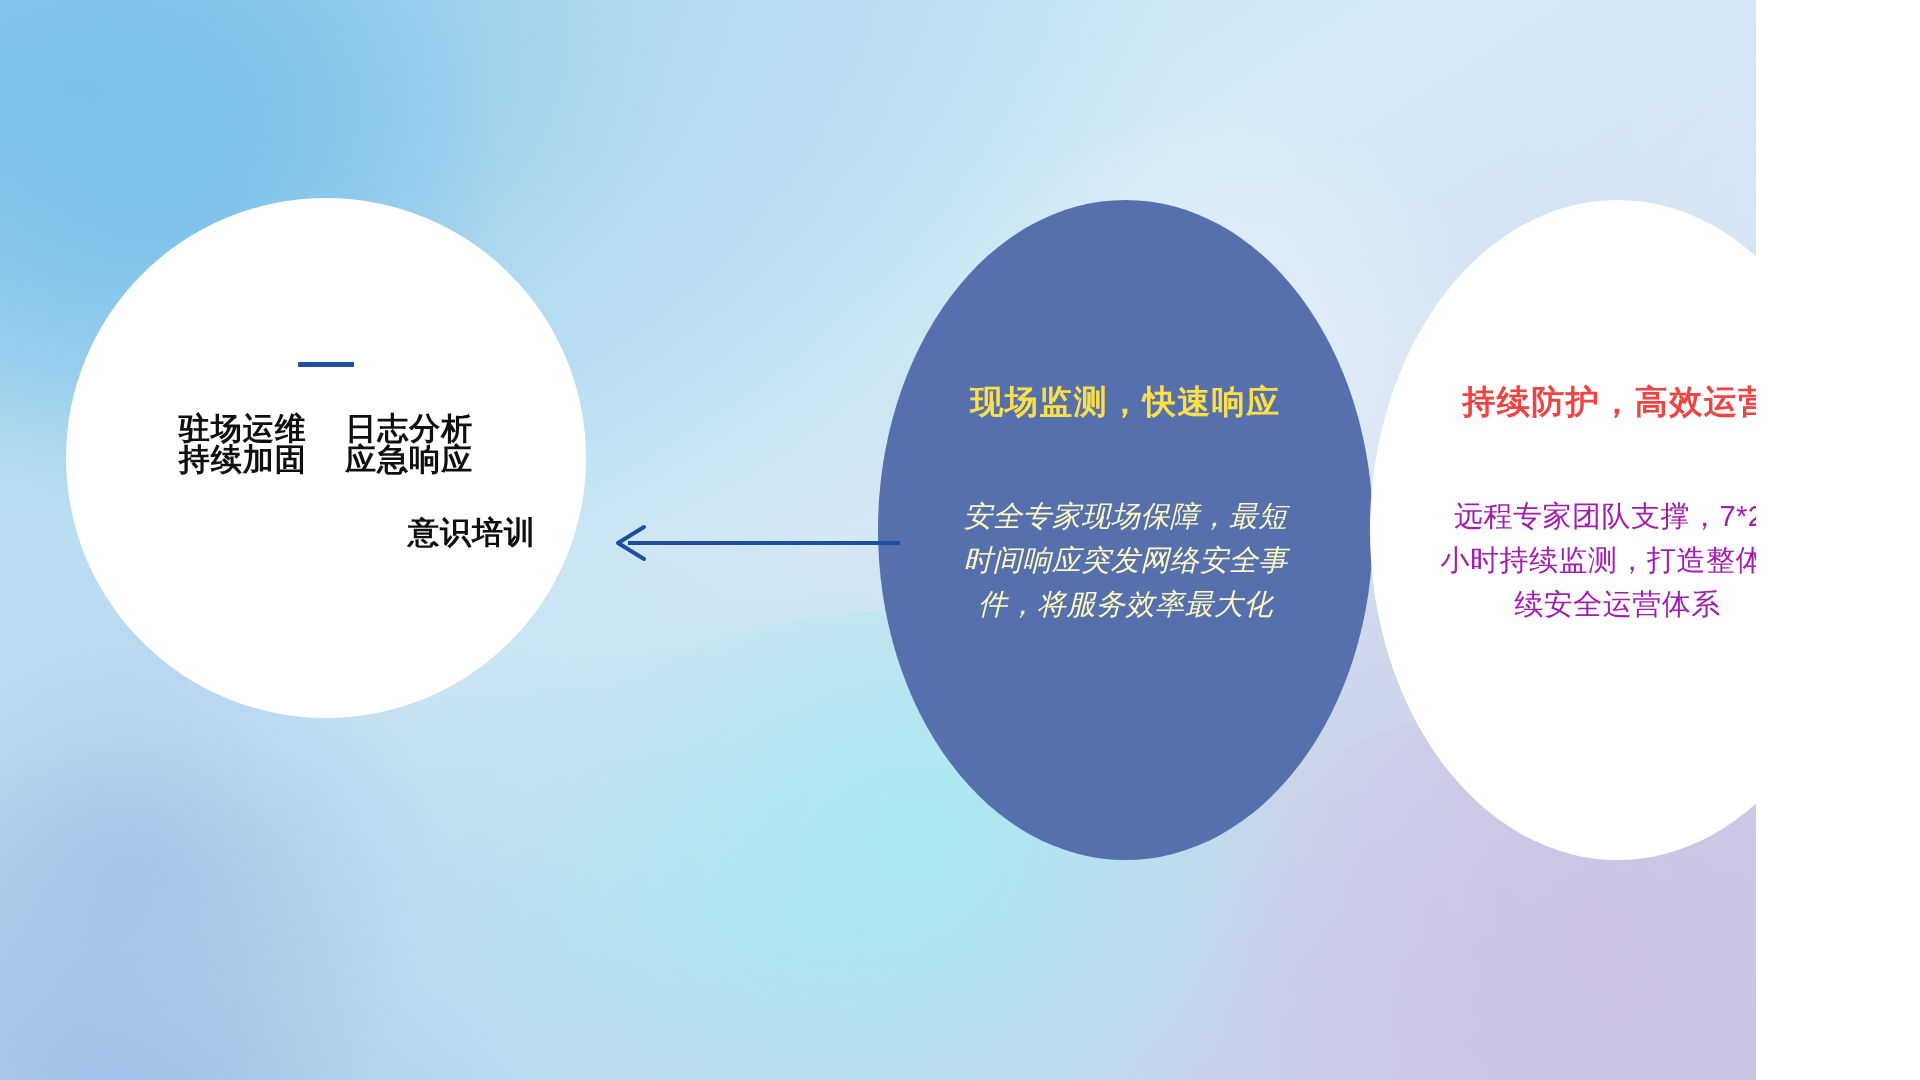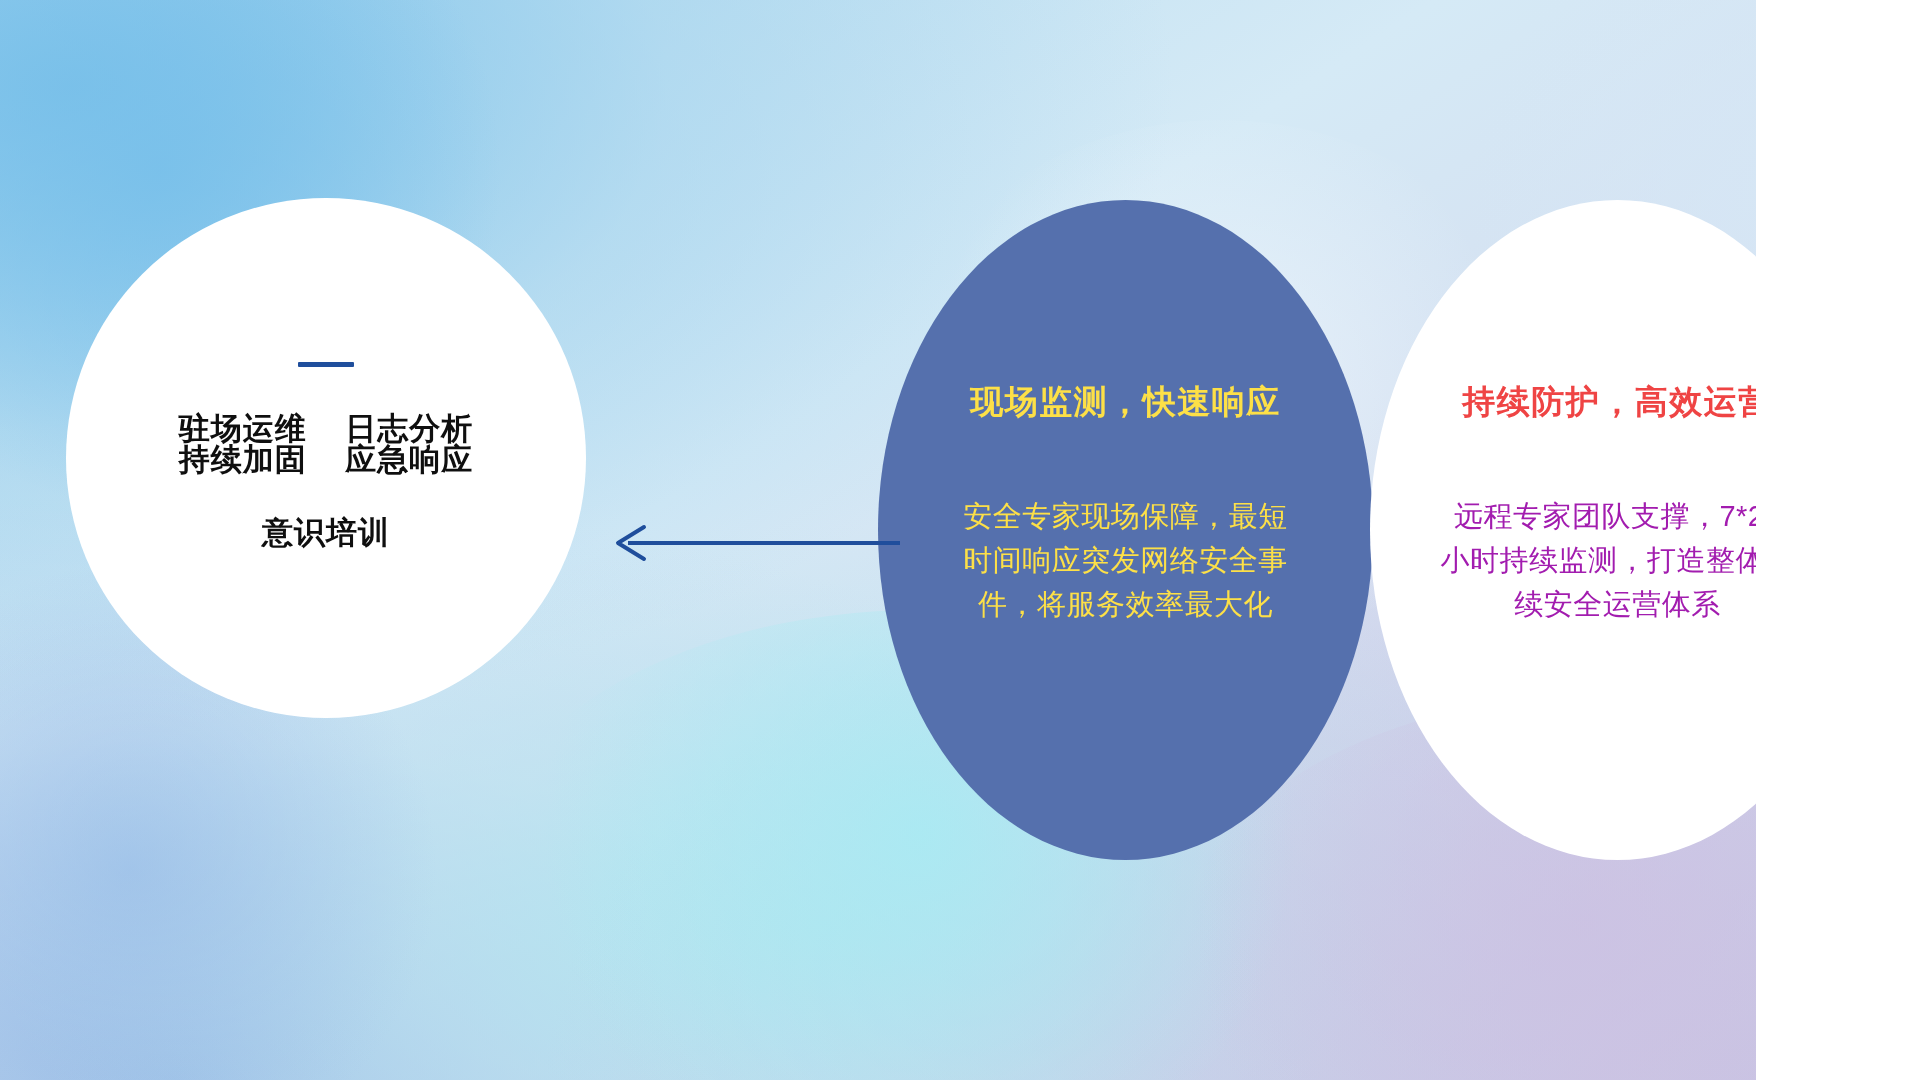--- a/index.html
+++ b/index.html
@@ -87,21 +87,21 @@
   }
   .left-line {
     font-size: 31px;
     font-weight: 700;
     color: #0f0f0f;
     letter-spacing: 1px;
     line-height: 1.0;
     white-space: pre;
   }
   .left-line + .left-line { }
-  #left-line-3 { margin-top: 42px; }
+  #left-line-3 { margin-top: 42px; text-align: right; }
 
   
   .lobe-title {
     font-size: 33px;
     font-weight: 700;
     letter-spacing: 1.5px;
     line-height: 1.2;
     white-space: nowrap;
   }
   #middle-title {
@@ -113,21 +113,21 @@
     margin-top: 182px;
   }
   .lobe-body {
     font-size: 29px;
     font-weight: 400;
     line-height: 1.52;
     letter-spacing: 0.5px;
     width: 330px;
     margin-top: 72px;
   }
-  #middle-body { color: #fde047; width: 330px; }
+  #middle-body { color: #fef9c3; width: 330px; font-style: italic; }
   #right-body  { color: #a21caf; width: 356px; }
 
   
   #flow-arrow {
     position: absolute;
     left: 600px; top: 520px;
     width: 300px; height: 46px;
     z-index: 6;
   }
 </style>

